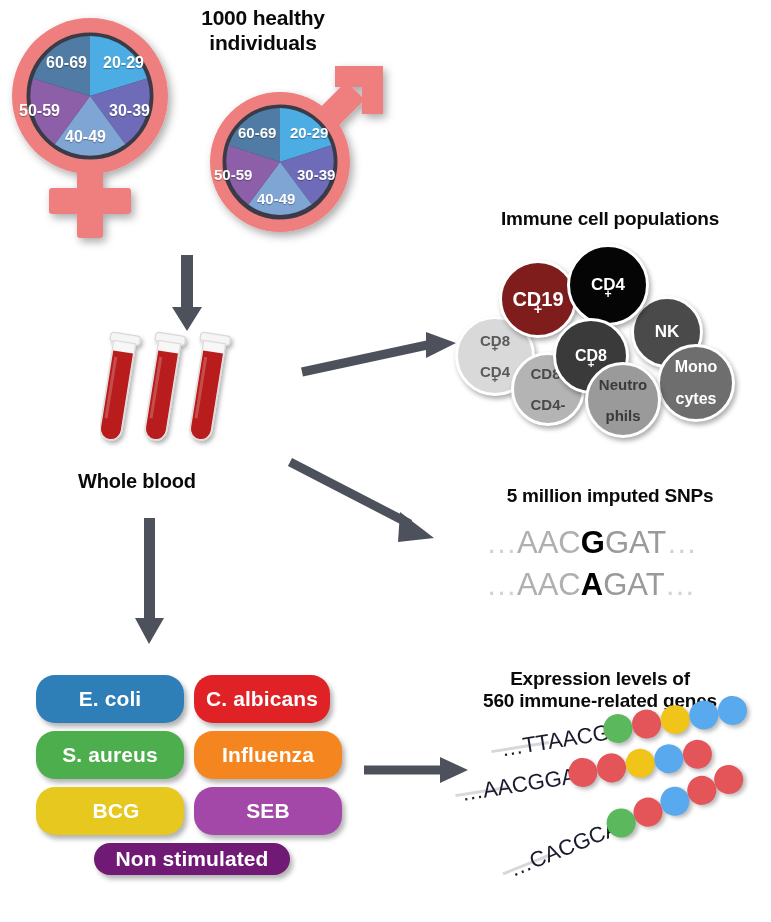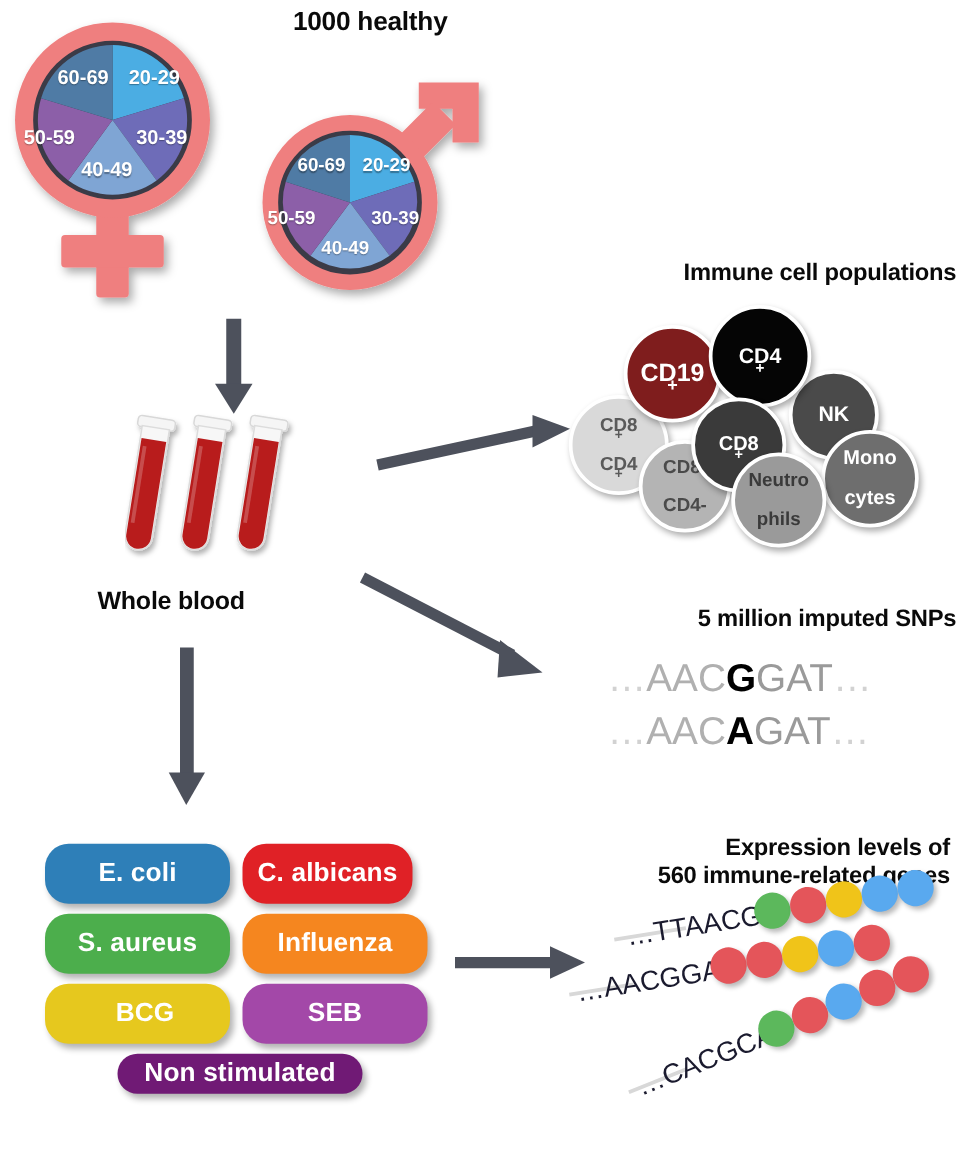--- a/index.html
+++ b/index.html
@@ -11,21 +11,21 @@
     overflow:hidden;
   }
   #canvas { position:relative; width:771px; height:922px; }
 
   .abs { position:absolute; }
 
   
   .title {
     font-weight:bold;
     color:#0a0a0a;
-    text-align:right;
+    text-align:center;
     line-height:1.18;
     letter-spacing:-0.2px;
   }
   #title-cohort  { left:168px; top:6px;  width:190px; font-size:21px; }
   #title-immune  { left:455px; top:208px; width:310px; font-size:19px; }
   #title-snps    { left:455px; top:485px; width:310px; font-size:19px; }
   #title-expr    { left:440px; top:668px; width:320px; font-size:19px; }
   #label-blood   { left:78px;  top:470px; width:180px; font-size:20px; text-align:left; }
 
   
@@ -114,20 +114,21 @@
     box-shadow:2px 3px 4px rgba(0,0,0,.28);
   }
 </style>
 </head>
 <body>
 
 <div id="canvas">
 
   <div class="title abs" id="title-cohort">
     <div>1000 healthy</div>
+    <div>individuals</div>
   </div>
 
   <div class="sym-wrap" id="female-symbol" style="left:8px; top:12px; width:180px; height:235px;">
     <svg class="sym-svg" width="180" height="235" viewBox="0 0 180 235">
       <defs>
         <filter id="shadowF" x="-30%" y="-30%" width="180%" height="180%">
           <feDropShadow dx="3" dy="4" stdDeviation="4" flood-color="#000" flood-opacity="0.33"></feDropShadow>
         </filter>
       </defs>
       <g filter="url(#shadowF)">

